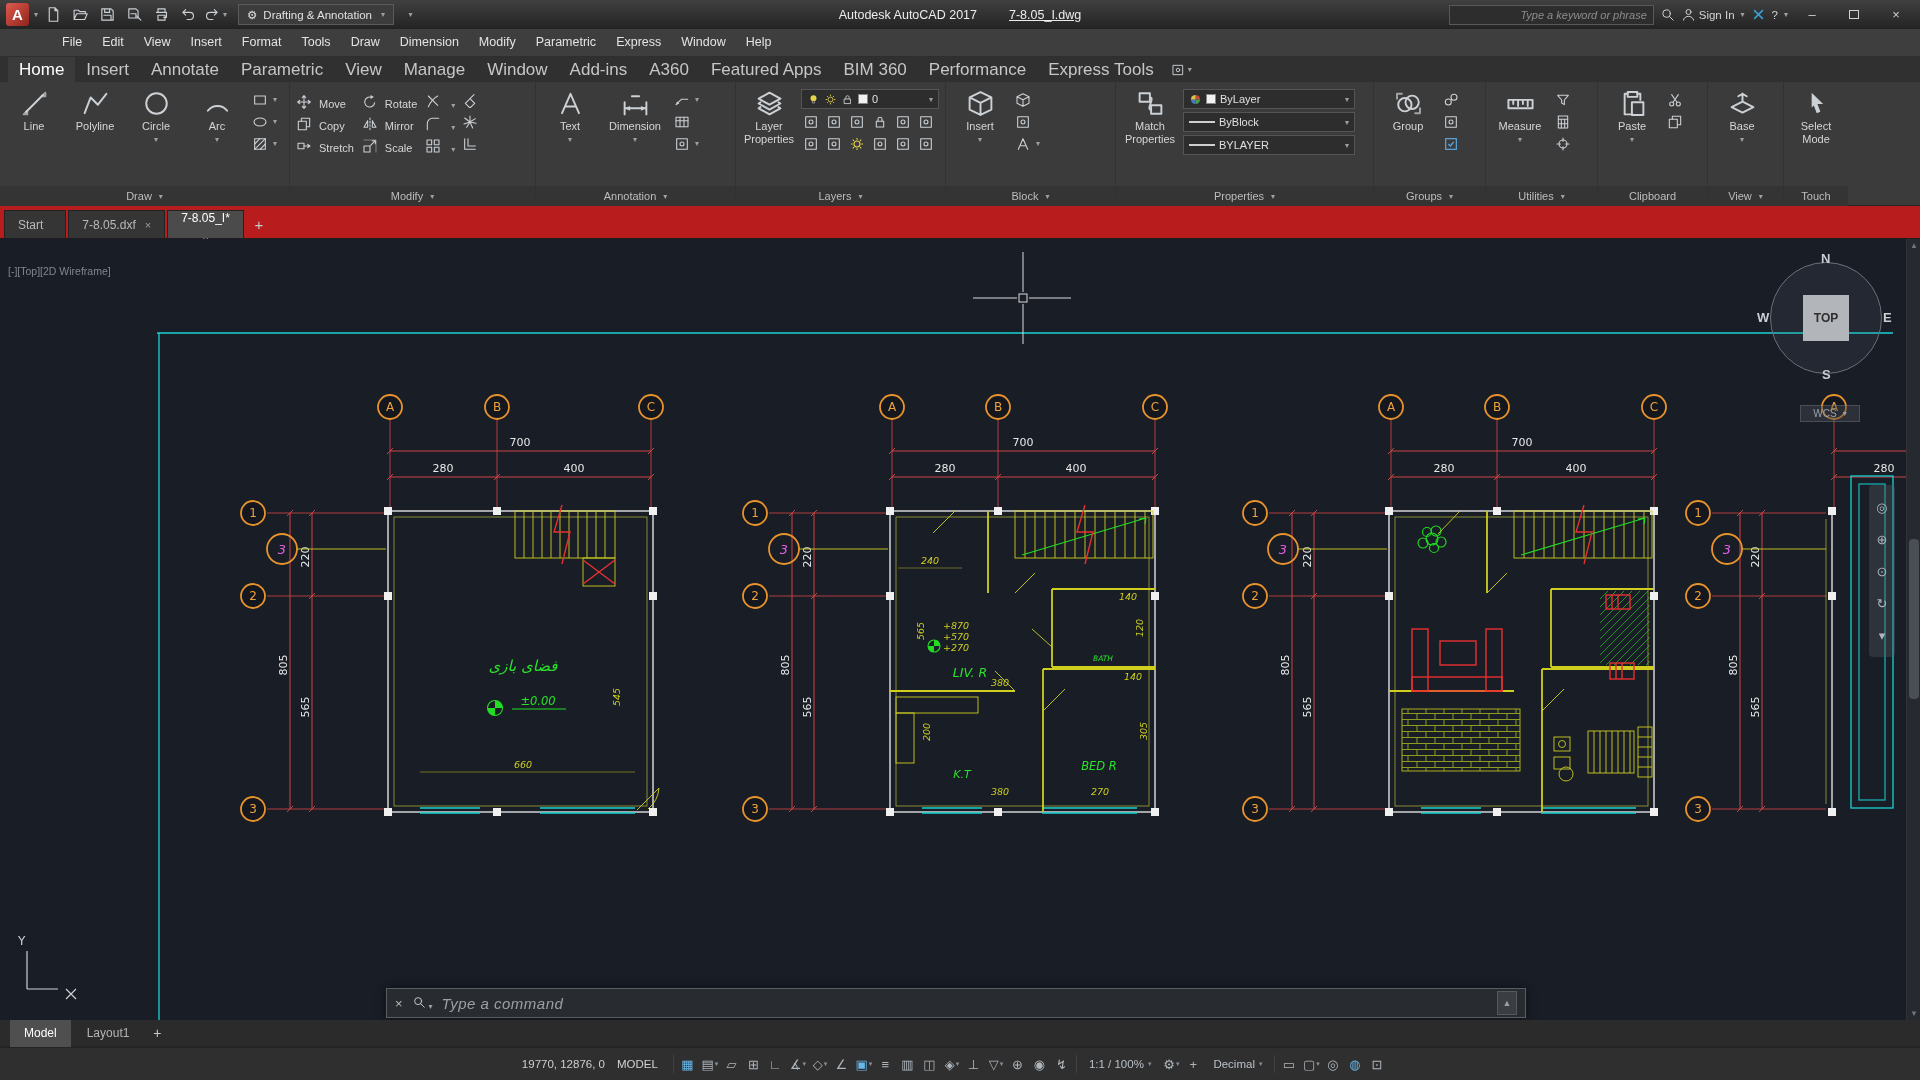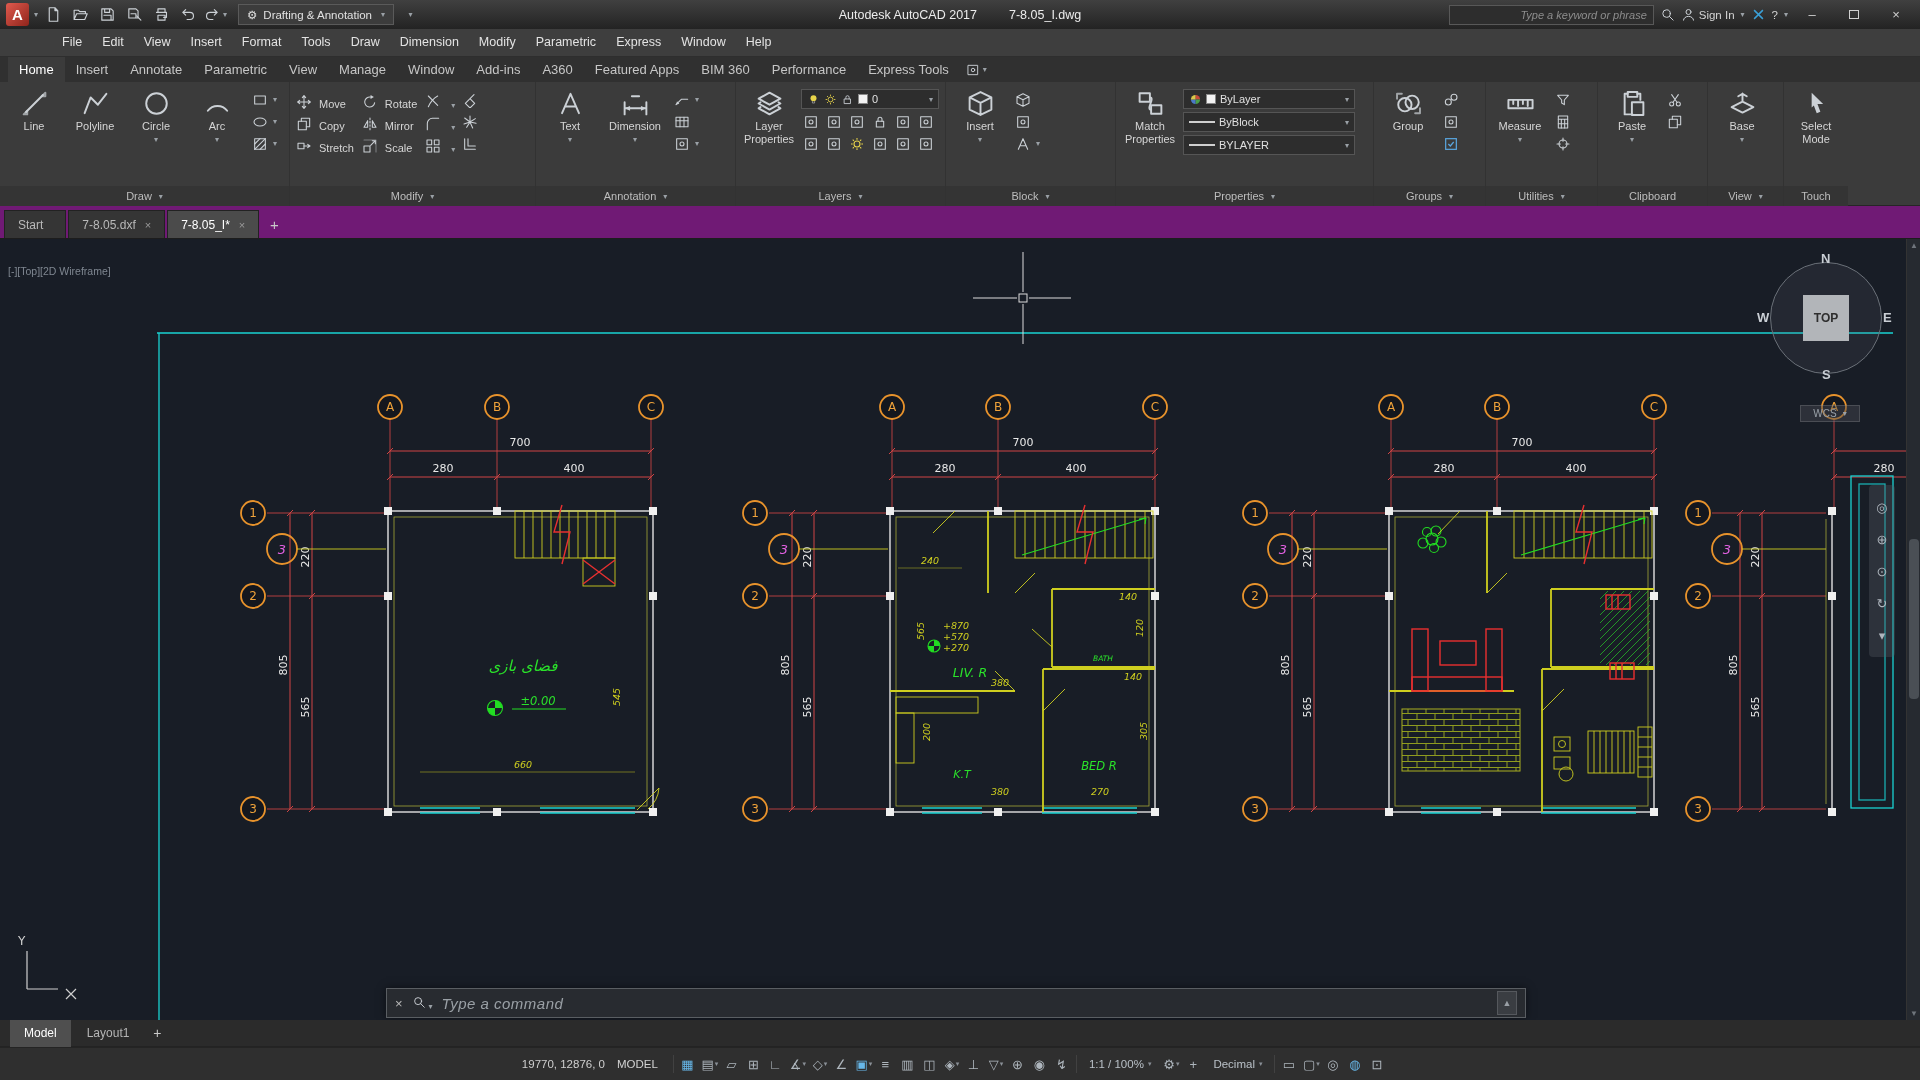--- a/index.html
+++ b/index.html
@@ -11,37 +11,37 @@
   #titlebar{position:absolute;top:0;left:0;width:1920px;height:29px;
     background:linear-gradient(#404040,#232323);display:flex;align-items:center;padding:0 6px;gap:3px;}
   .logo{display:flex;align-items:center;gap:2px;}
   .logoA{width:23px;height:23px;border-radius:3px;background:linear-gradient(135deg,#e05a4e,#8f241b);
     color:#fff;font-weight:bold;font-size:15px;display:flex;align-items:center;justify-content:center;}
   .qi{width:24px;height:22px;display:flex;align-items:center;justify-content:center;}
   .qi svg{width:17px;height:17px;}
   .ws{display:flex;align-items:center;gap:6px;background:#3c3c3c;border:1px solid #5a5a5a;height:21px;
     padding:0 8px;font-size:11.5px;color:#e0e0e0;margin-left:8px;}
   .tbtitle{position:absolute;left:0;right:0;text-align:center;font-size:12.5px;color:#ececec;pointer-events:none;}
-  .tbtitle b{font-weight:normal;margin-left:32px;}
+  .tbtitle b{font-weight:normal;margin-left:32px;text-decoration:underline;}
   #tb-right{margin-left:auto;display:flex;align-items:center;gap:6px;z-index:2;}
   #search-box{width:205px;height:20px;background:#2d2d2d;border:1px solid #585858;color:#cfcfcf;
     font-size:11px;font-style:italic;padding:0 6px;font-family:"Liberation Sans",sans-serif;text-align:right;}
   #search-box::placeholder{color:#8d8d8d;}
   .tbi{display:flex;align-items:center;gap:3px;color:#d4d4d4;font-size:11.5px;}
   .tbi svg{width:15px;height:15px;}
   .winbtn{width:36px;height:26px;display:flex;align-items:center;justify-content:center;color:#d0d0d0;font-size:13px;}
   .maxbox{width:10px;height:9px;border:1px solid #d0d0d0;}
   
   #menubar{position:absolute;top:29px;left:0;width:1920px;height:28px;background:#3e3e3e;
     display:flex;align-items:center;padding-left:52px;border-bottom:1px solid #2e2e2e;}
   .mitem{padding:0 10px;font-size:12.5px;color:#e3e3e3;line-height:27px;}
   
   #rtabs{position:absolute;top:57px;left:0;width:1920px;height:25px;background:#303030;
     display:flex;align-items:flex-end;padding-left:8px;}
-  .rtab{padding:0 11px;font-size:13px;color:#c6c6c6;line-height:25px;}
+  .rtab{padding:0 11px;font-size:17px;color:#c6c6c6;line-height:25px;}
   .rtab.active{background:#3b3b3b;color:#ffffff;}
   .rtab-extra{display:flex;align-items:center;margin-left:6px;height:25px;}
   .rtab-extra svg{width:14px;height:14px;}
   #ribbon{position:absolute;top:82px;left:0;width:1920px;height:124px;background:#3b3b3b;
     display:flex;border-bottom:1px solid #262626;}
   .panel{height:124px;border-right:1px solid #323232;display:flex;flex-direction:column;flex:0 0 auto;}
   .pbody{flex:1;display:flex;align-items:flex-start;padding:5px 6px 0 6px;gap:5px;}
   .ptitle{height:20px;background:#343434;color:#bdbdbd;font-size:11px;display:flex;align-items:center;
     justify-content:center;gap:4px;}
   .bb{width:56px;display:flex;flex-direction:column;align-items:center;gap:2px;padding-top:2px;
@@ -56,25 +56,25 @@
   .combo{display:flex;align-items:center;gap:4px;background:#2d2d2d;border:1px solid #555;
     height:20px;padding:0 5px;font-size:11px;color:#e0e0e0;}
   .cicon{width:13px;height:13px;}
   .wsw{width:10px;height:10px;background:#f2f2f2;border:1px solid #888;}
   .ls{width:26px;border-top:2px solid #cfcfcf;}
   .lrow{display:flex;gap:3px;}
   .pcol{display:flex;flex-direction:column;gap:3px;padding-top:2px;}
   .sym{stroke:#ccd1d6;fill:none;stroke-width:1.6;stroke-linecap:round;stroke-linejoin:round;}
   .fil{fill:#ccd1d6;stroke:none;}
   
-  #filetabs{position:absolute;top:206px;left:0;width:1920px;height:33px;background:#701a75;
+  #filetabs{position:absolute;top:206px;left:0;width:1920px;height:33px;background:#b91c1c;
     display:flex;align-items:flex-end;padding-left:4px;gap:2px;border-bottom:1px solid #1d1d1d;text-align:center;}
   .ftab{display:flex;align-items:center;gap:9px;padding:0 13px;background:#353535;border:1px solid #222;
     border-bottom:none;color:#b9b9b9;font-size:12px;height:28px;}
-  .ftab.active{background:#4b4b4b;color:#ffffff;}
+  .ftab.active{background:#4b4b4b;color:#ffffff;flex-direction:column;}
   .fx{font-size:11px;color:#9a9a9a;}
   .ftab-add{width:26px;height:28px;display:flex;align-items:center;justify-content:center;color:#c9c9c9;font-size:15px;}
   
   #canvas{position:absolute;top:239px;left:0;width:1920px;height:781px;background:#181d26;overflow:hidden;}
   #drawing{position:absolute;top:0;left:0;}
   #drawing text{font-family:"DejaVu Sans",sans-serif;}
   .wl{stroke:#e2e2e2;fill:none;stroke-width:1.4;}
   .wl2{stroke:#bebe3a;fill:none;stroke-width:.8;opacity:.85;}
   .yw{stroke:#cfcf1f;fill:none;stroke-width:1.8;}
   .yt{stroke:#cfcf1f;fill:none;stroke-width:.9;}

